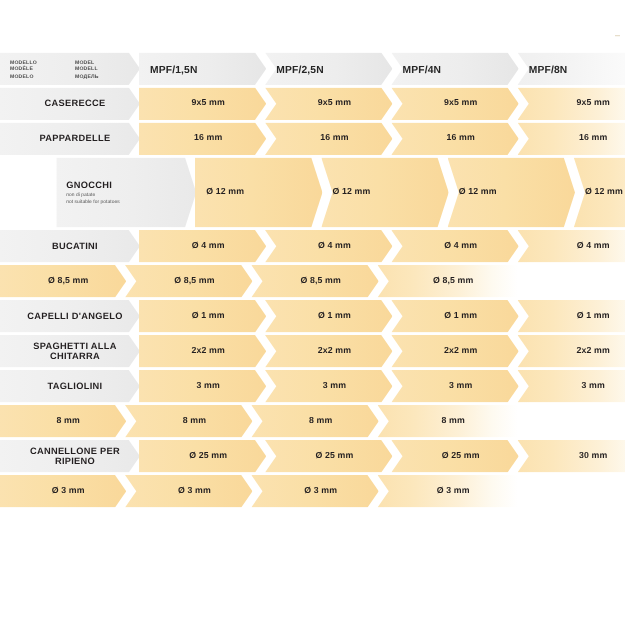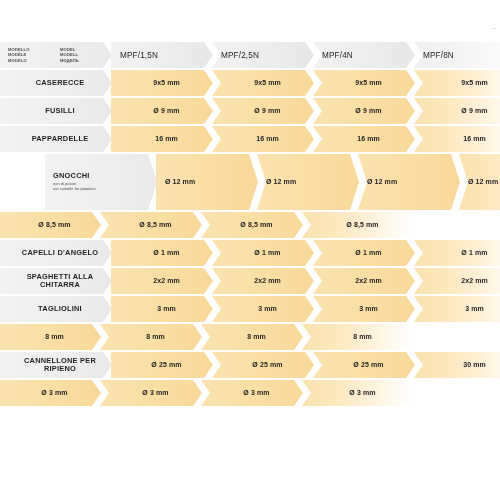--- a/index.html
+++ b/index.html
@@ -102,21 +102,21 @@
   .model-line {
     font-size: 4.1px;
     letter-spacing: 0.15px;
     color: #4a4a4a;
     font-weight: 700;
     text-transform: uppercase;
   }
 
   .col-title {
     font-size: 8.2px;
-    font-weight: 400;
+    font-weight: 700;
     color: #262626;
     letter-spacing: 0.15px;
   }
 
   
   .label-main {
     font-size: 7.4px;
     font-weight: 700;
     color: #231f20;
     letter-spacing: 0.25px;
@@ -214,37 +214,20 @@
           </div>
           <div class="cell-data col-3">
             <span class="value">9x5 mm</span>
           </div>
           <div class="cell-data col-4">
             <span class="value">9x5 mm</span>
           </div>
         </div>
         <div class="row h-std">
           <div class="cell-label">
-            <span class="label-main">FUSILLI</span>
-          </div>
-          <div class="cell-data col-1">
-            <span class="value">Ø 9 mm</span>
-          </div>
-          <div class="cell-data col-2">
-            <span class="value">Ø 9 mm</span>
-          </div>
-          <div class="cell-data col-3">
-            <span class="value">Ø 9 mm</span>
-          </div>
-          <div class="cell-data col-4">
-            <span class="value">Ø 9 mm</span>
-          </div>
-        </div>
-        <div class="row h-std">
-          <div class="cell-label">
             <span class="label-main">PAPPARDELLE</span>
           </div>
           <div class="cell-data col-1">
             <span class="value">16 mm</span>
           </div>
           <div class="cell-data col-2">
             <span class="value">16 mm</span>
           </div>
           <div class="cell-data col-3">
             <span class="value">16 mm</span>
@@ -266,20 +249,37 @@
             <span class="value">Ø 12 mm</span>
           </div>
           <div class="cell-data col-3">
             <span class="value">Ø 12 mm</span>
           </div>
           <div class="cell-data col-4">
             <span class="value">Ø 12 mm</span>
           </div>
         </div>
         <div class="row h-std">
+          <div class="cell-label">
+            <span class="label-main">BUCATINI</span>
+          </div>
+          <div class="cell-data col-1">
+            <span class="value">Ø 4 mm</span>
+          </div>
+          <div class="cell-data col-2">
+            <span class="value">Ø 4 mm</span>
+          </div>
+          <div class="cell-data col-3">
+            <span class="value">Ø 4 mm</span>
+          </div>
+          <div class="cell-data col-4">
+            <span class="value">Ø 4 mm</span>
+          </div>
+        </div>
+        <div class="row h-std">
           <div class="cell-data col-1">
             <span class="value">Ø 8,5 mm</span>
           </div>
           <div class="cell-data col-2">
             <span class="value">Ø 8,5 mm</span>
           </div>
           <div class="cell-data col-3">
             <span class="value">Ø 8,5 mm</span>
           </div>
           <div class="cell-data col-4">

